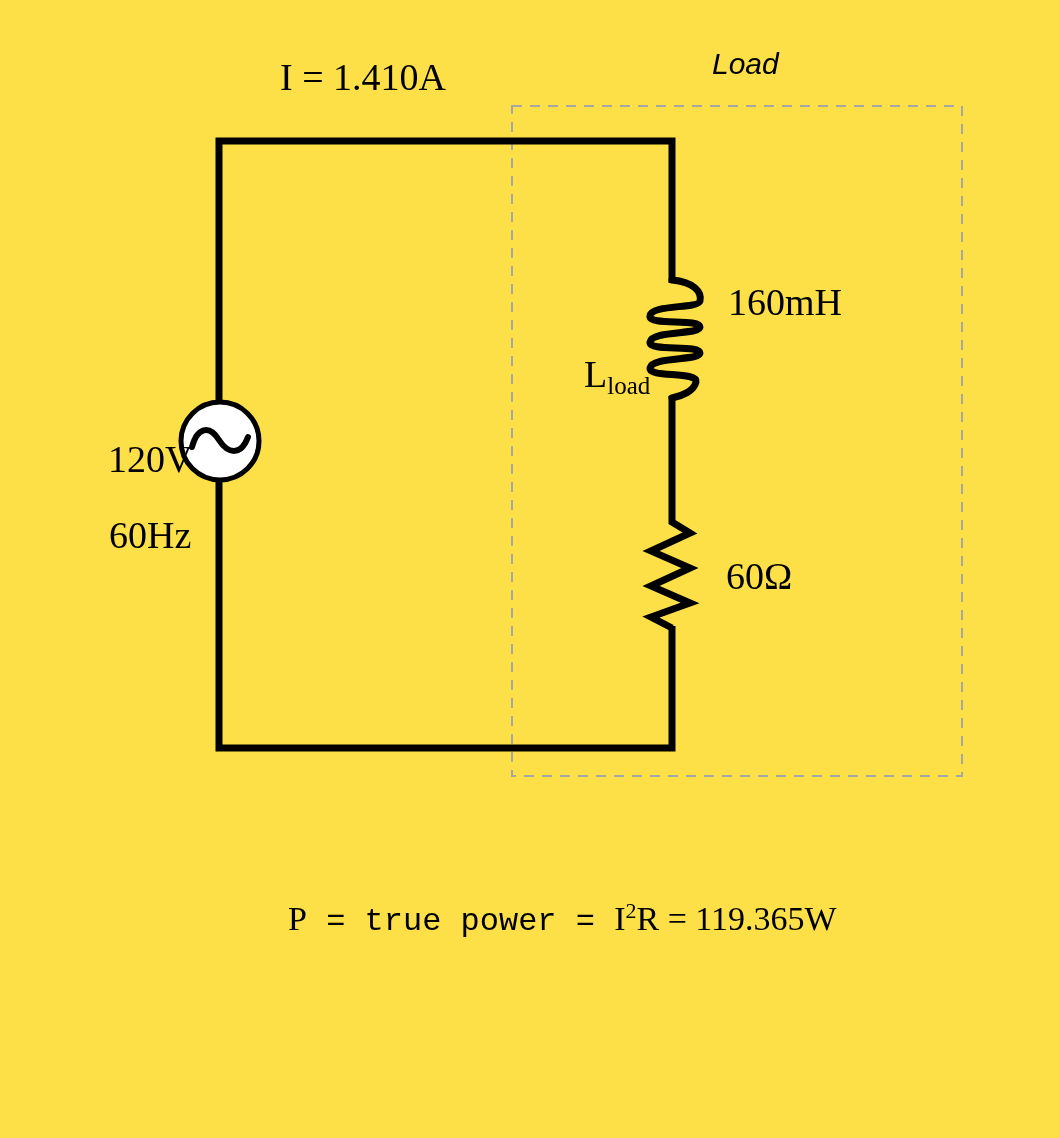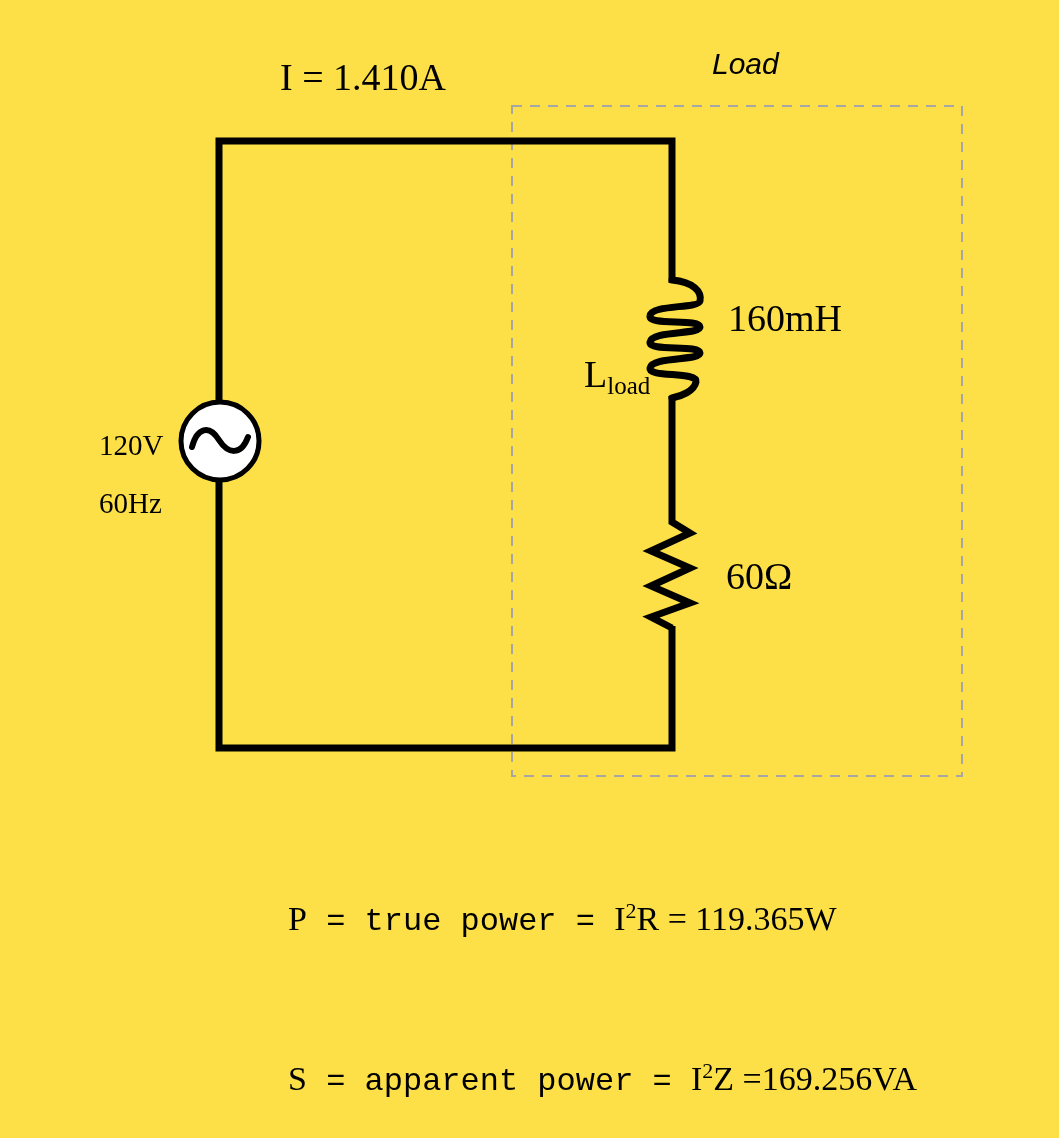--- a/index.html
+++ b/index.html
@@ -9,21 +9,21 @@
     background:#fde047;
     font-family:"Liberation Serif","DejaVu Serif",serif;
     color:#000;
     overflow:hidden;
   }
   svg.circuit{position:absolute;left:0;top:0;}
   .lbl{position:absolute;line-height:1;white-space:pre;}
   .serif-lbl{font-family:"Liberation Serif","DejaVu Serif",serif;font-size:38px;}
   .load-title{font-family:"Liberation Sans","DejaVu Sans",sans-serif;
               font-style:italic;font-size:30px;}
-  .src-lbl{font-size:29px;text-align:left;}
+  .src-lbl{font-size:38px;text-align:center;}
   .sub{font-size:25px;position:relative;top:7px;line-height:0;}
   .fline{position:absolute;left:254px;line-height:1;white-space:pre;font-size:34px;}
   .fline .f-serif{font-family:"Liberation Serif","DejaVu Serif",serif;white-space:pre;}
   .fline .f-sans{font-family:Liberation Mono, monospace;
                  font-size:32px;white-space:pre;}
   .fline .f-sup{font-size:22px;position:relative;top:-12px;line-height:0;}
 </style>
 </head>
 <body>
 
@@ -60,28 +60,25 @@
 
   <div class="lbl serif-lbl src-lbl" style="left:70px;top:402px">
     <span>120V</span><br>
     <span>60Hz</span>
   </div>
 
   <div class="lbl serif-lbl" style="left:546px;top:317px">
     <span>L</span><span class="sub">load</span>
   </div>
 
-  <div class="lbl serif-lbl" style="left:728px;top:299px">160mH</div>
+  <div class="lbl serif-lbl" style="left:728px;top:283px">160mH</div>
 
 
 
   <div class="lbl serif-lbl" style="left:726px;top:557px">60Ω</div>
 
   <div class="fline" style="top:868px">
     <span class="f-serif">P</span><span class="f-sans"> = true power = </span><span class="f-serif">I</span><span class="f-serif f-sup">2</span><span class="f-serif">R = 119.365W</span>
   </div>
 
 
-  <div class="fline" style="top:1028px">
-    <span class="f-serif">S</span><span class="f-sans"> = apparent power = </span><span class="f-serif">I</span><span class="f-serif f-sup">2</span><span class="f-serif">Z =169.256VA</span>
-  </div>
 
 </div>
 
 </body></html>

